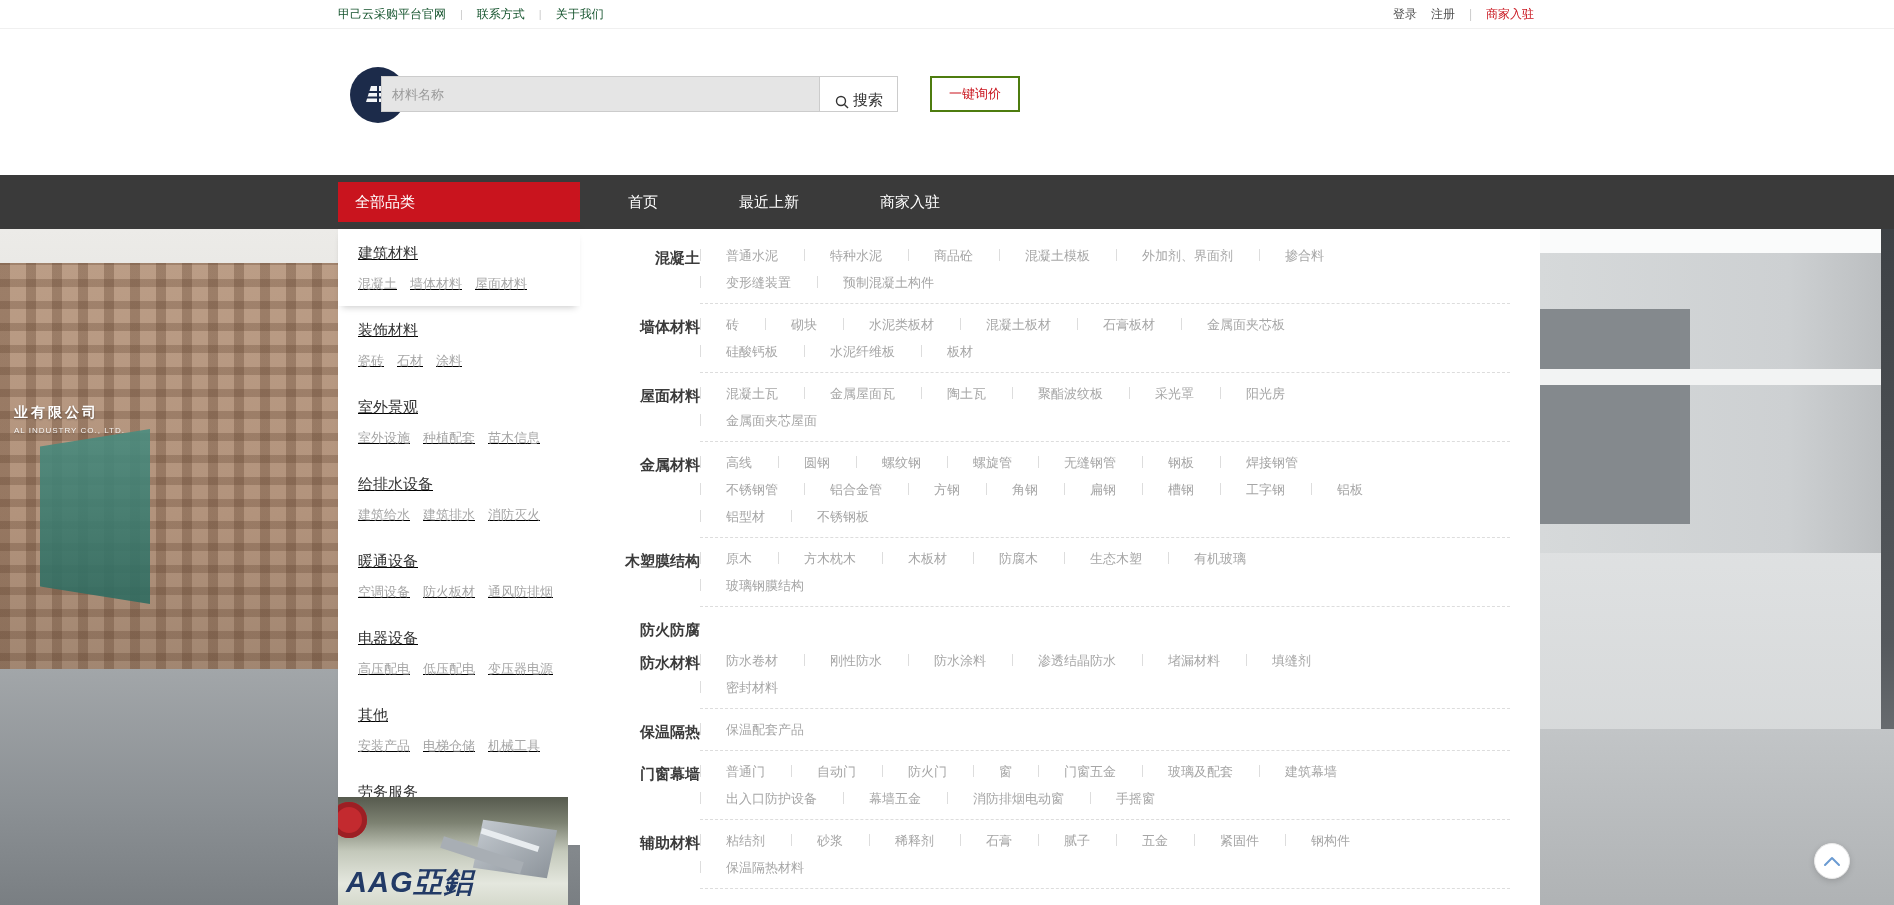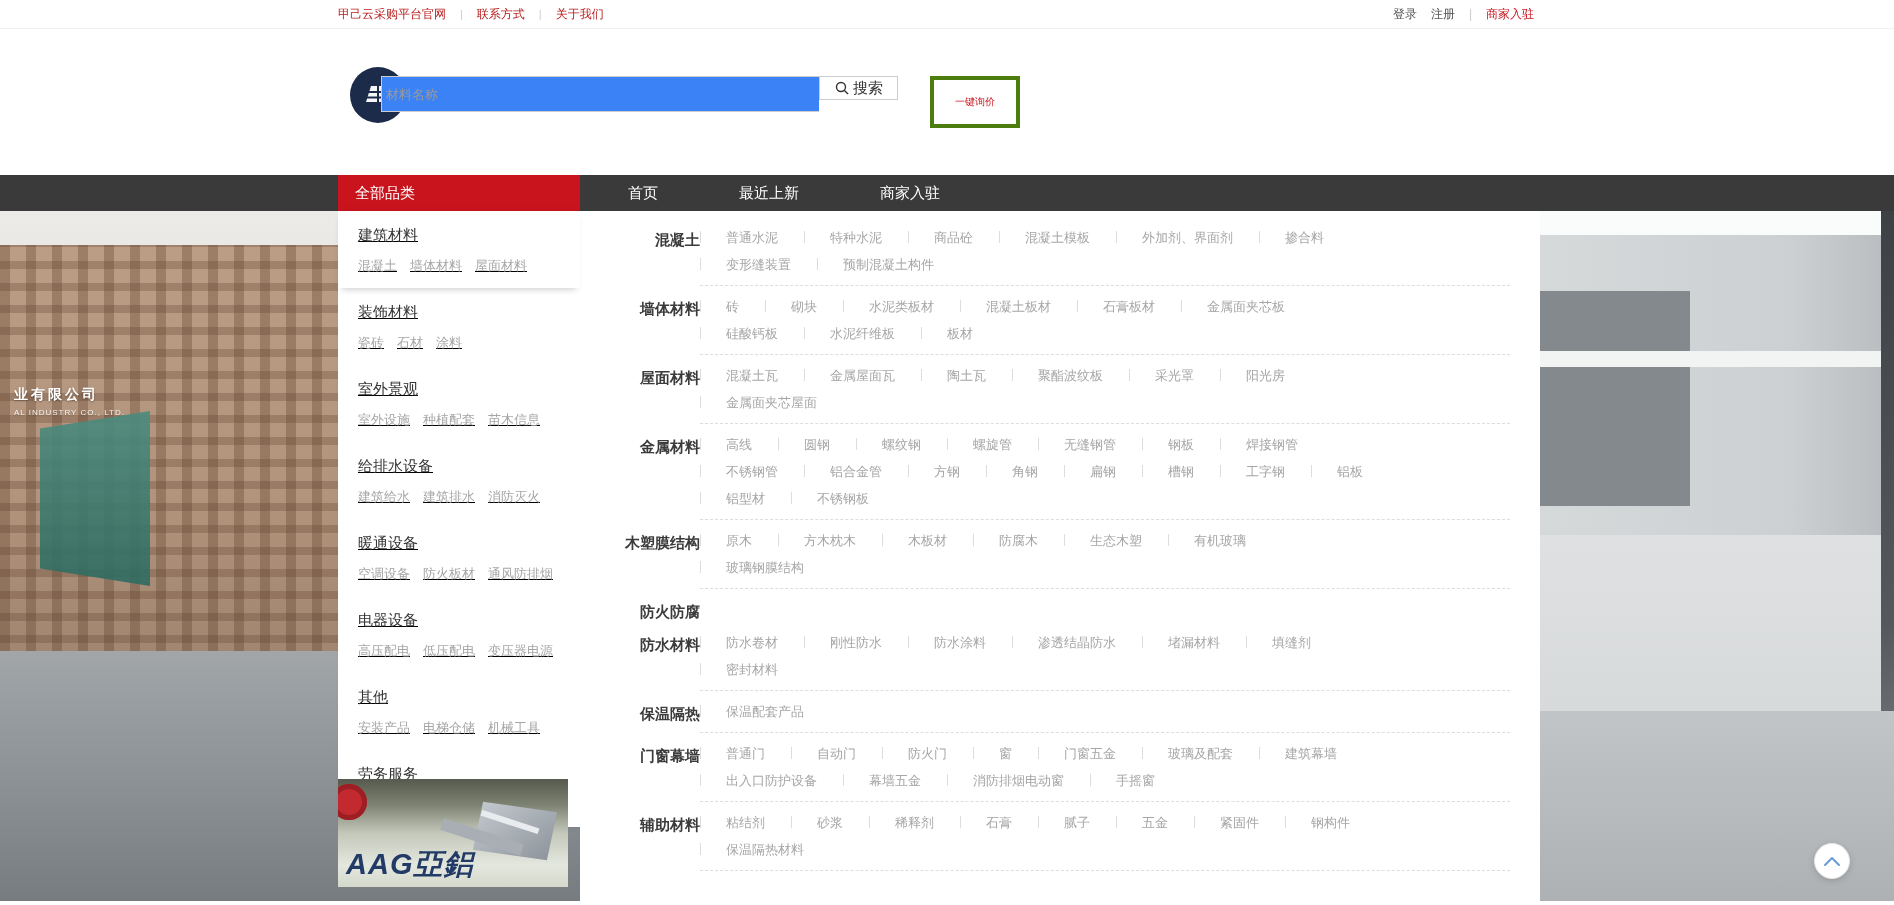--- a/index.html
+++ b/index.html
@@ -5,43 +5,43 @@
   * { box-sizing: border-box; }
   html,body { margin:0; padding:0; }
   body { font-family:"Liberation Sans","DejaVu Sans",sans-serif; background:#fff; }
   .page { position:relative; width:1894px; height:905px; background:#fff; overflow:hidden; }
 
   
   .topbar { height:29px; background:#fff; border-bottom:1px solid #f0f0f0; }
   .topbar-inner { height:100%; display:flex; justify-content:space-between; align-items:center;
                   padding:0 360px 0 338px; font-size:12px; color:#555; }
   .tb-left, .tb-right { display:flex; align-items:center; }
-  .tb-link { color:#b91c1c; cursor:pointer;text-align:right; }
+  .tb-link { color:#14532d; cursor:pointer;text-align:right; }
   .tb-left .tb-link + .tb-link::before { content:"|"; color:#ccc; margin:0 14px; font-size:11px; }
   .tb-right a { margin-left:14px; color:#555; cursor:pointer; }
   .tb-right .tb-sep { color:#ccc; margin-left:14px; }
   .tb-right a.red { color:#c9151e; }
 
   
   .header { position:relative; height:146px; background:#fff; }
   .brand { position:absolute; left:350px; top:38px; display:flex; align-items:center; cursor:pointer; }
   .logo-circle { width:56px; height:56px; border-radius:50%; background:#1c2b4a;
                  display:flex; align-items:center; justify-content:center; }
   .brand-name { margin-left:18px; font-size:31px; color:#1c2b4a; letter-spacing:2px; }
   .search { position:absolute; left:381px; top:47px; display:flex; }
   .search input { width:438px; height:36px; border:1px solid #ccc; border-right:none;
-                  padding:0 4px; font-size:13px; color:#333; outline:none; background:#3b82f6; }
+                  padding:0 10px; font-size:13px; color:#333; outline:none; background:#e5e5e5; }
   .search input::placeholder { color:#9a9a9a; }
-  .search-btn { width:79px; height:24px; border:1px solid #ccc; background:#fff; font-size:15px;
-                color:#333; display:flex; align-items:center; justify-content:center; gap:3px; cursor:pointer; }
-  .quote-btn { position:absolute; left:930px; top:47px; width:90px; height:52px; background:#fff;
-               border:4px solid #4d7c0f; color:#c9151e; font-size:10px; cursor:pointer; }
-
-  
-  .navbar { height:36px; background:#3a3a3a; }
+  .search-btn { width:79px; height:36px; border:1px solid #ccc; background:#fff; font-size:15px;
+                color:#333; display:flex; align-items:flex-end; justify-content:center; gap:3px; cursor:pointer; }
+  .quote-btn { position:absolute; left:930px; top:47px; width:90px; height:36px; background:#fff;
+               border:2px solid #4d7c0f; color:#c9151e; font-size:13px; cursor:pointer; }
+
+  
+  .navbar { height:54px; background:#3a3a3a; }
   .nav-inner { display:flex; align-items:center; height:100%; padding-left:338px; }
   .all-cats { width:242px; height:40px; background:#c9141e; color:#fff; font-size:15px;
               display:flex; align-items:center; padding-left:17px; cursor:pointer; flex:none; }
   .nav-links { display:flex; margin-left:48px; gap:81px; }
   .nav-link { color:#fff; font-size:15px; cursor:pointer; }
 
   
   .content { position:relative; height:690px; background:#fff; }
   .hero-left { position:absolute; left:0; top:0; width:590px; height:690px; overflow:hidden; z-index:1; }
   .hl-sky { position:absolute; inset:0; background:linear-gradient(180deg,#ecebe8 0%,#dcdad6 40%,#c8c9c9 100%); }

